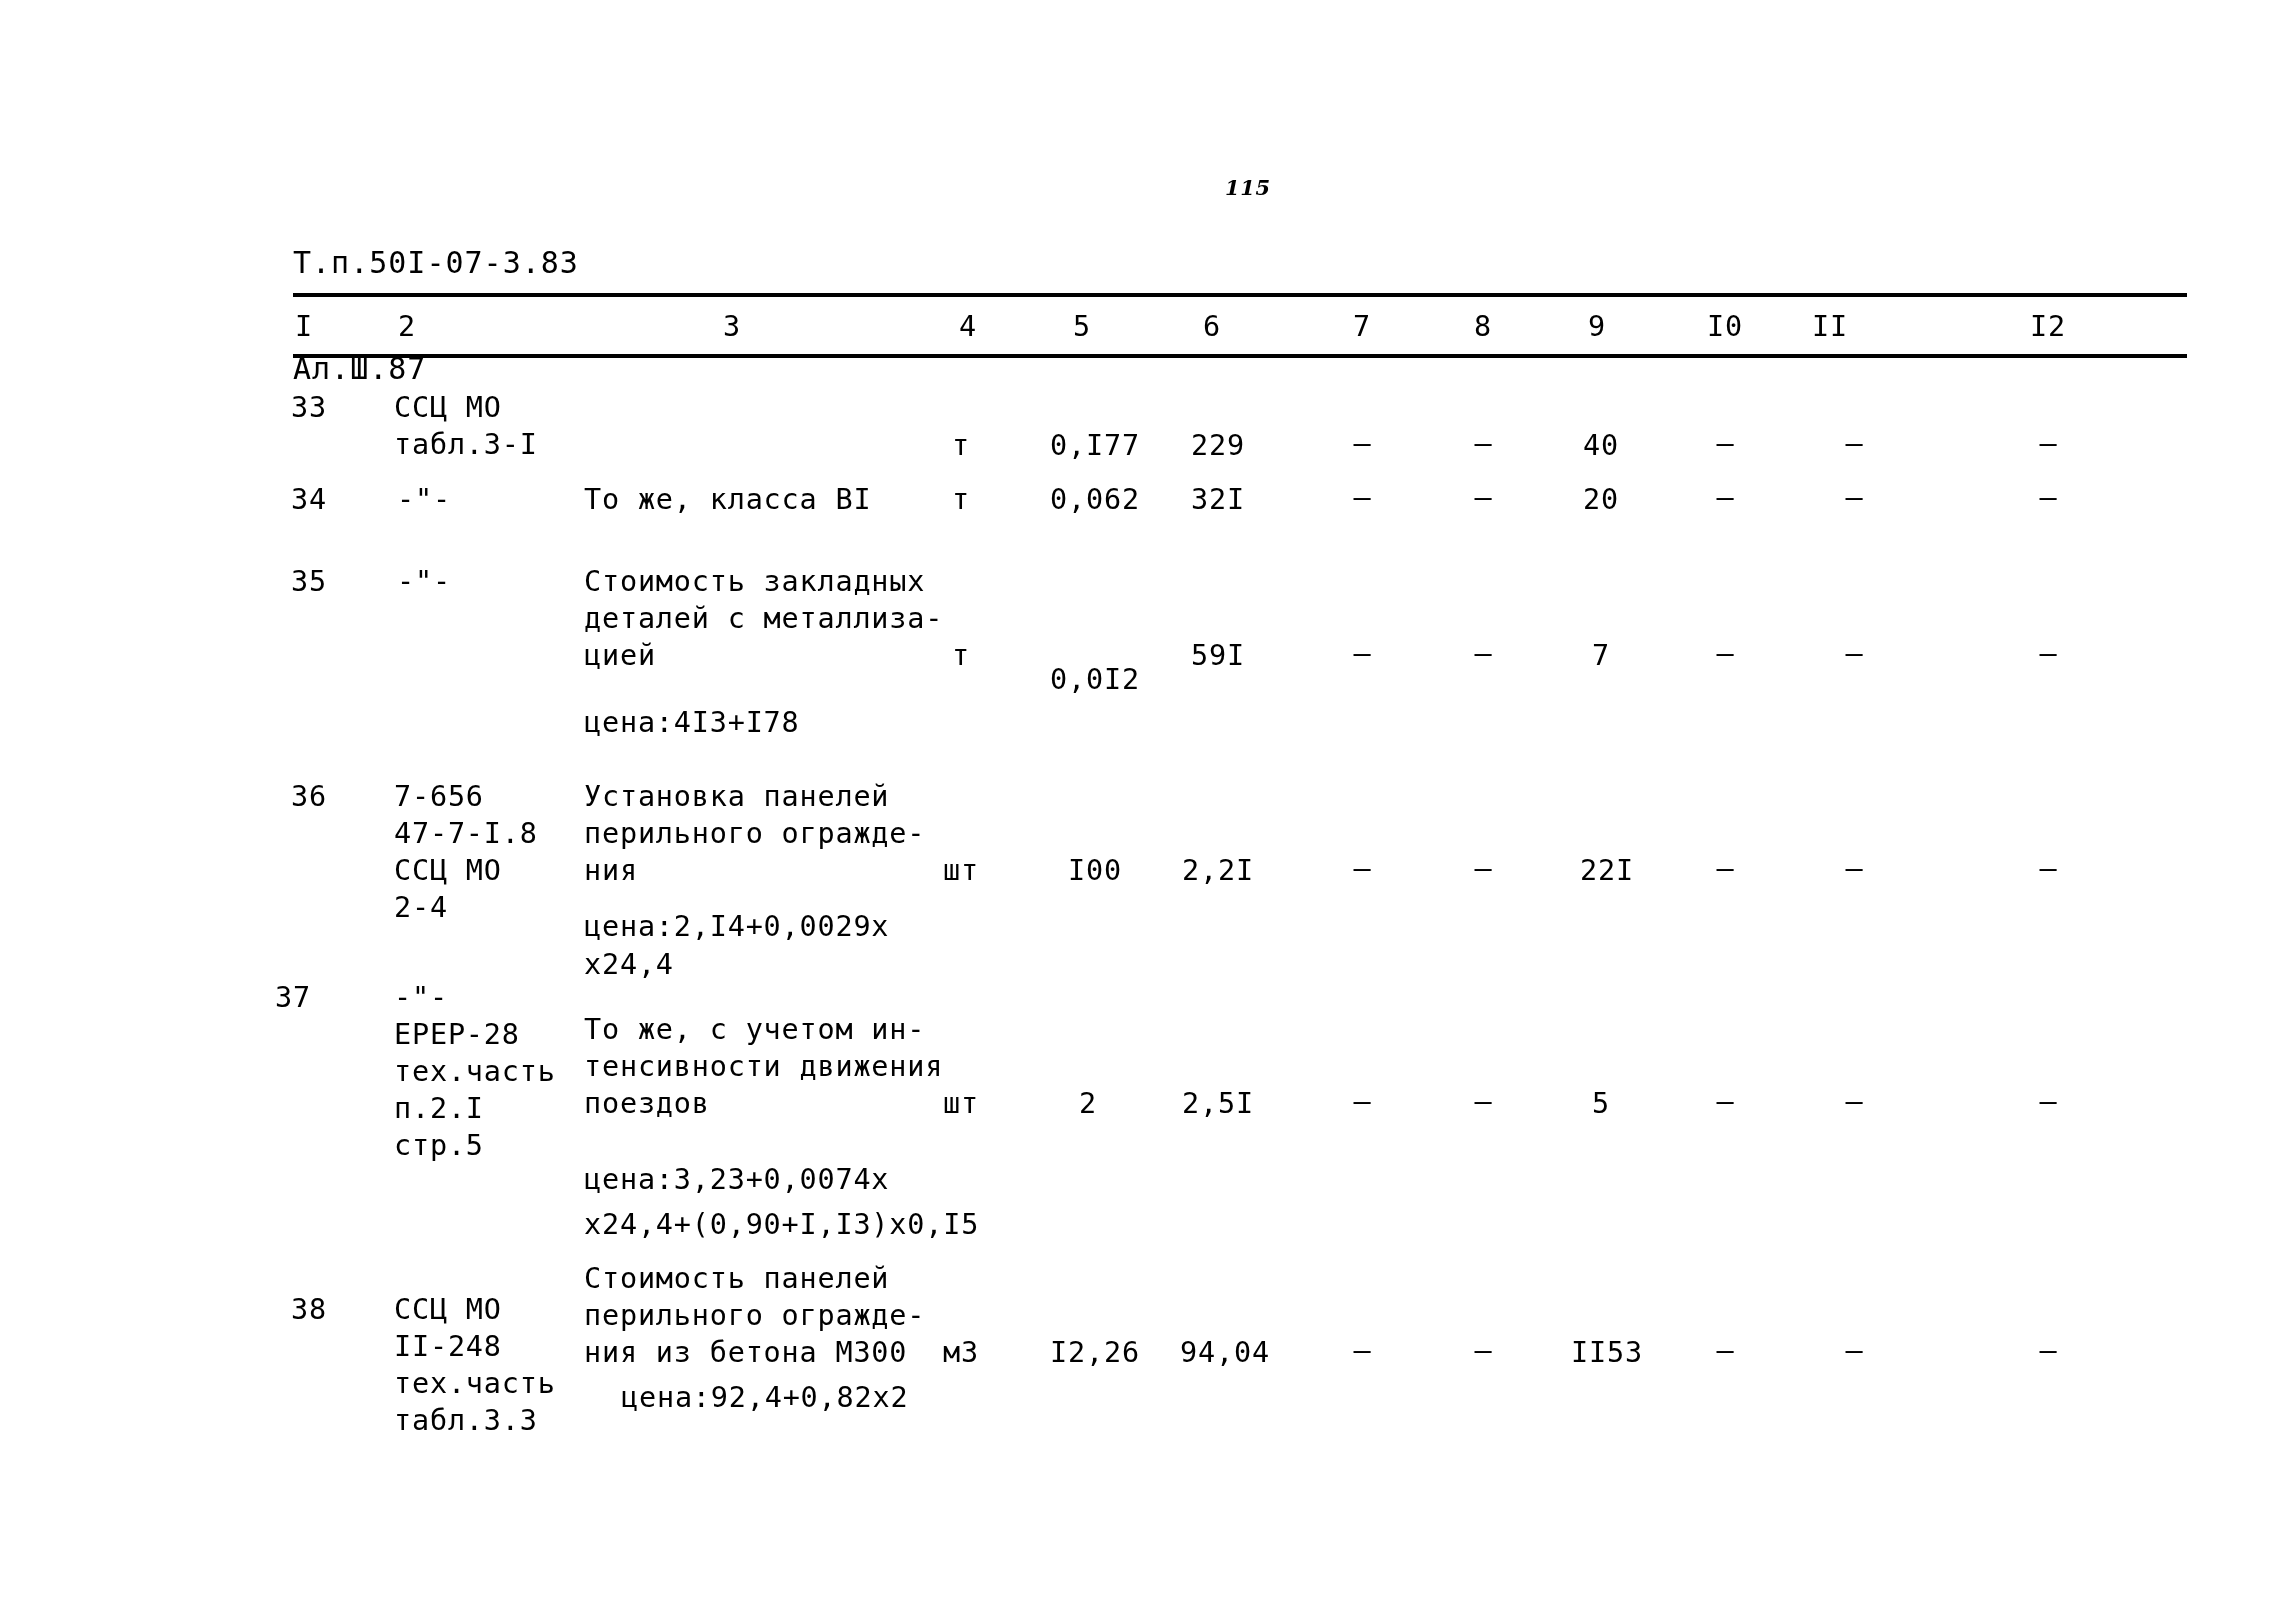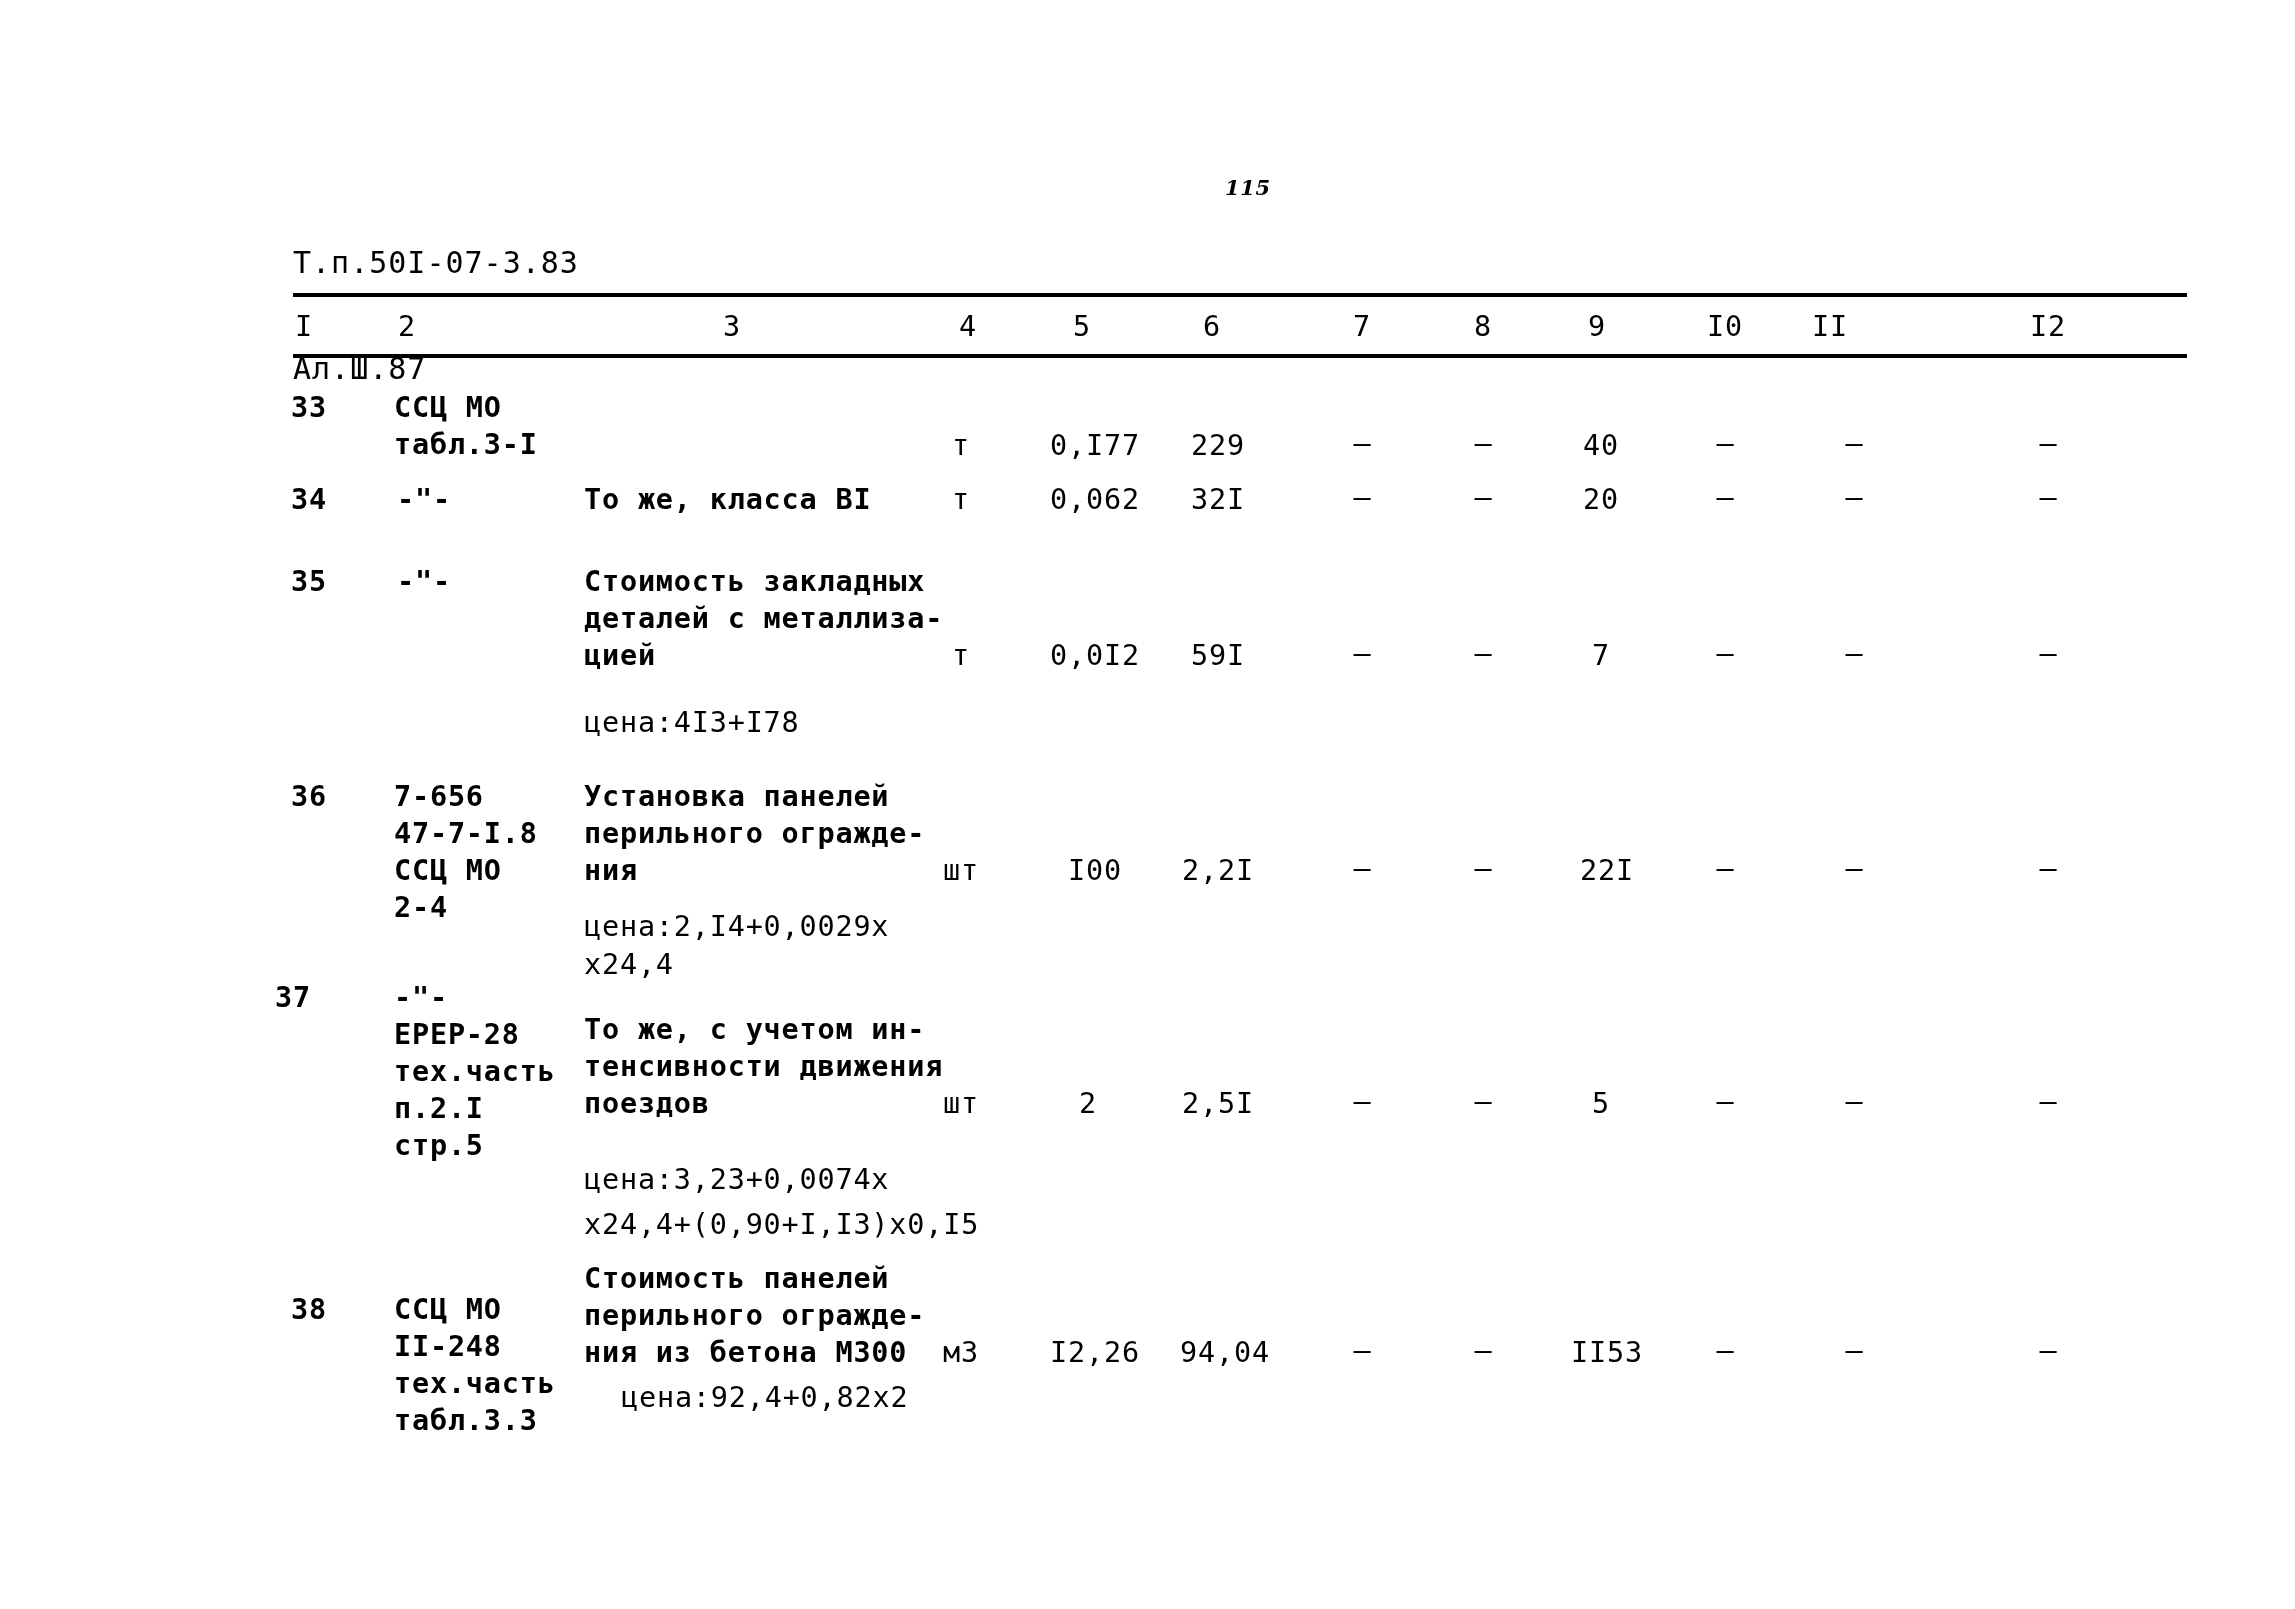--- a/index.html
+++ b/index.html
@@ -55,21 +55,21 @@
 
   
   .cell {
     position: absolute;
     font-size: 28.5px;
     line-height: 1.30;
     letter-spacing: 0.8px;
     white-space: pre;
   }
   .cell.center { text-align: center; transform: translateX(-50%); }
-  .cell.left   { text-align: left; font-weight: bold; }
+  .cell.left   { text-align: left; }
 
   
   .colhead {
     position: absolute;
     top: 310px;
     font-size: 28.5px;
     letter-spacing: 0.8px;
     text-align: center;
     transform: translateX(-50%);
     white-space: pre;
@@ -144,21 +144,21 @@
   <div class="dash" style="left:1725px;top:481px">–</div>
   <div class="dash" style="left:1854px;top:481px">–</div>
   <div class="dash" style="left:2048px;top:481px">–</div>
 
   <div class="cell left" style="left:291px;top:563px">35</div>
   <div class="cell left" style="left:397px;top:563px">-"-</div>
   <div class="cell left" style="left:584px;top:563px">Стоимость закладных
 деталей с металлиза-
 цией</div>
   <div class="cell center" style="left:961px;top:637px">т</div>
-  <div class="cell center" style="left:1095px;top:637px">0,0I2</div>
+  <div class="cell center" style="left:1095px;top:661px">0,0I2</div>
   <div class="cell center" style="left:1218px;top:637px">59I</div>
   <div class="dash" style="left:1362px;top:637px">–</div>
   <div class="dash" style="left:1483px;top:637px">–</div>
   <div class="cell center" style="left:1601px;top:637px">7</div>
   <div class="dash" style="left:1725px;top:637px">–</div>
   <div class="dash" style="left:1854px;top:637px">–</div>
   <div class="dash" style="left:2048px;top:637px">–</div>
   <div class="note" style="left:584px;top:704px">цена:4I3+I78</div>
 
   <div class="cell left" style="left:291px;top:778px">36</div>

